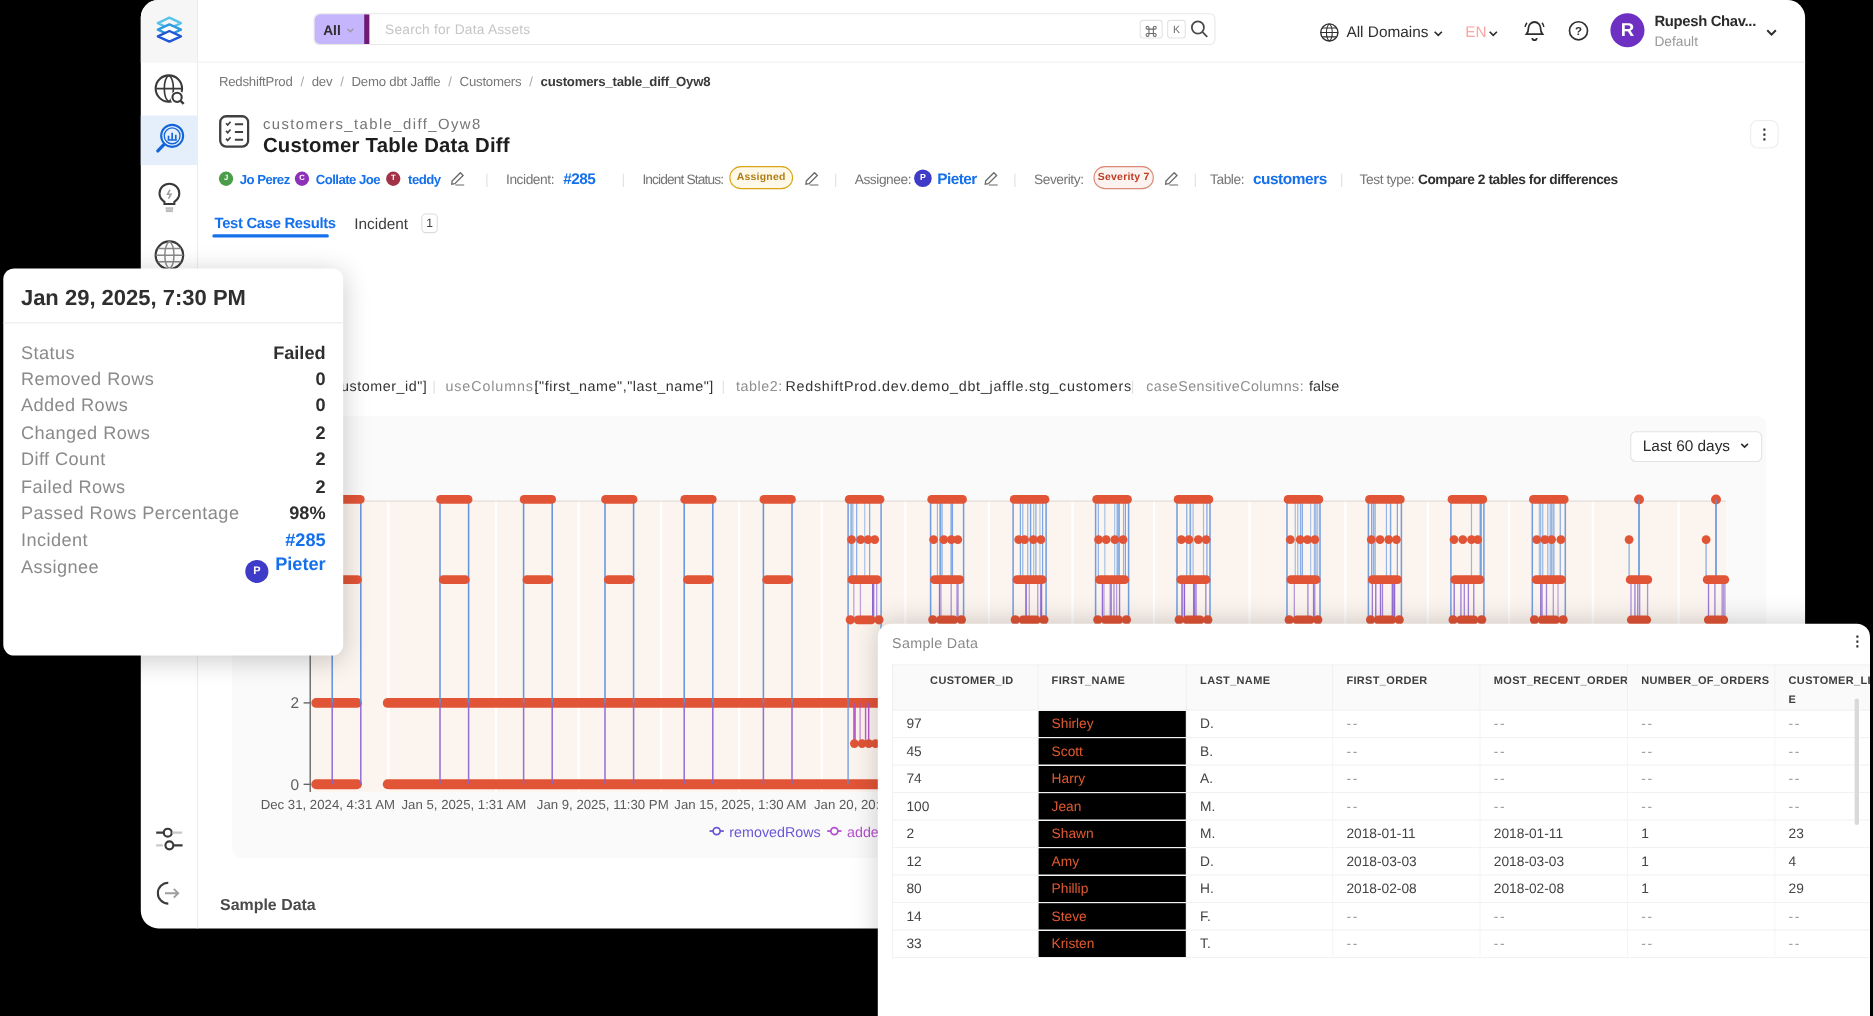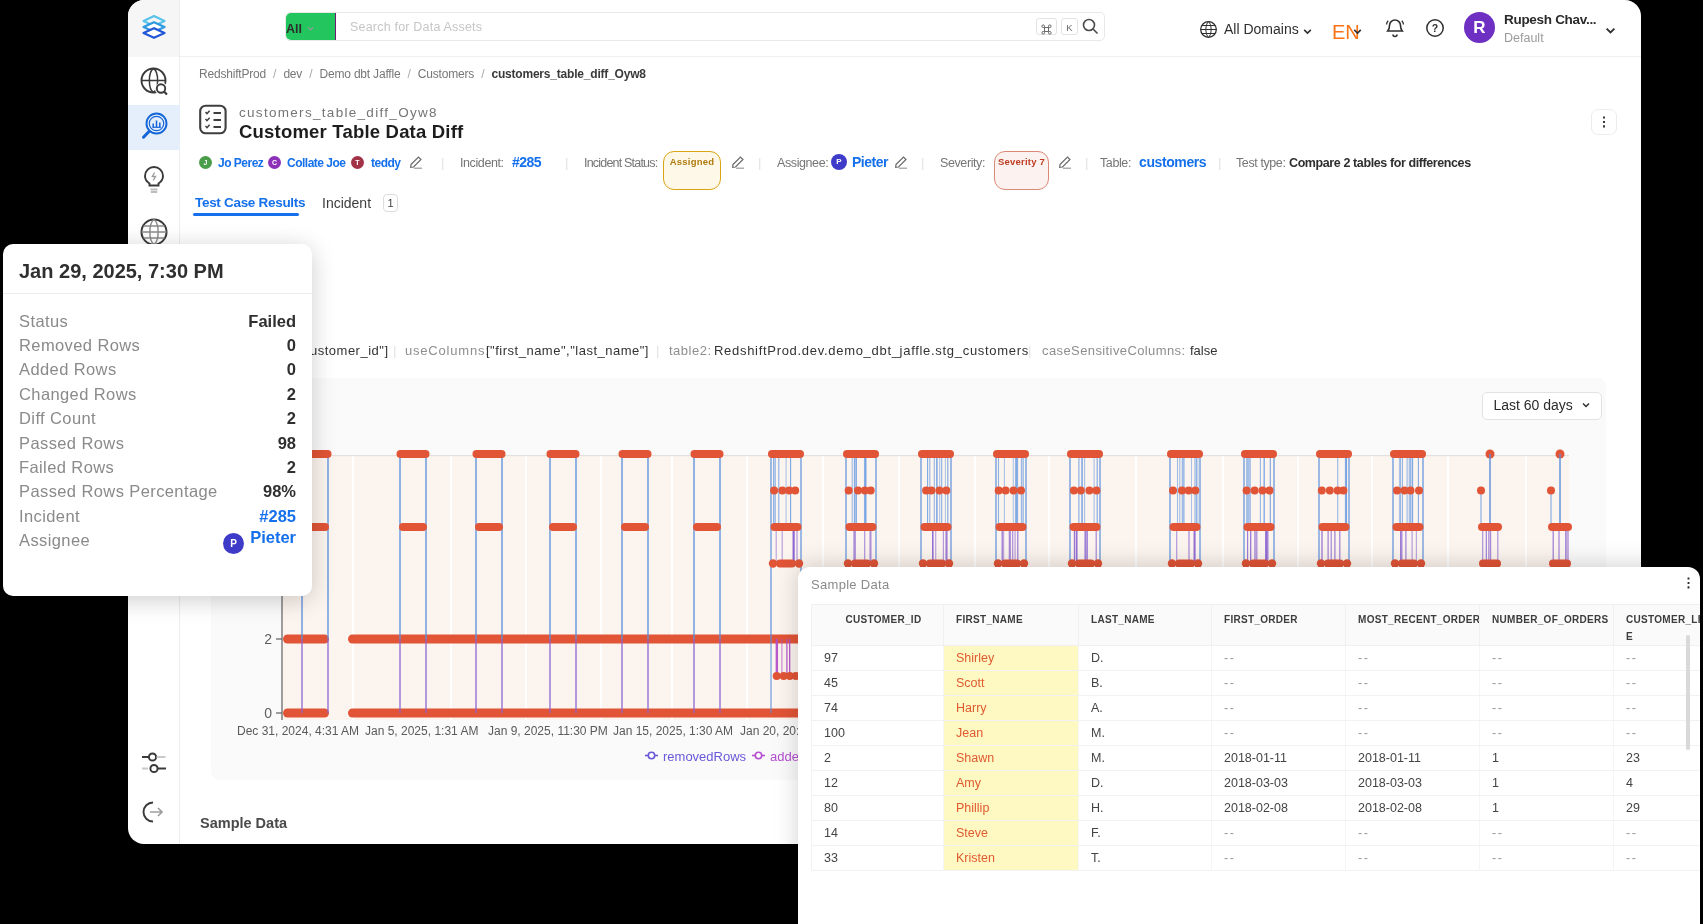--- a/index.html
+++ b/index.html
@@ -6,40 +6,40 @@
   font-family:"Liberation Sans", sans-serif; }
 .abs { position:absolute; }
 .app { position:absolute; left:128px; top:0; width:1513px; height:844px;
   background:#fff; border-radius:16px; }
 .av { display:inline-block; border-radius:50%; color:#fff; text-align:center;
   font-weight:bold; }
 .sep { color:#e3e3e3; font-size:13px; }
 .glab { color:#757575; font-size:12.5px; letter-spacing:-0.4px; }
 .blue { color:#1570eb; }
 .pill { display:inline-block; border-radius:11px; font-size:9.5px; font-weight:bold;
-  height:39px; line-height:20px; text-align:center; letter-spacing:0.2px; }
+  height:21px; line-height:20px; text-align:center; letter-spacing:0.2px; }
 .mname { top:156px; font-size:12px; font-weight:bold; letter-spacing:-0.5px; }
 .pk { top:343px; font-size:13px; color:#8e8e8e; }
 .pv { top:343px; font-size:13px; color:#333; }
 .ttr { display:flex; justify-content:space-between; height:24.4px; align-items:center; }
 .ttl { color:#8a8a8a; font-size:16.5px; letter-spacing:0.4px; }
 .ttv { color:#2f2f2f; font-size:16.5px; font-weight:bold; }
 table.sdt { border-collapse:collapse; table-layout:fixed; width:889px; }
 .sdt th { background:#fafafa; font-size:10px; font-weight:bold; color:#3d3d3d;
   text-align:left; padding:6px 0 0 12px; height:40px; max-height:40px; border:1px solid #f0f0f0;
   border-left:none; letter-spacing:0.3px; white-space:nowrap; vertical-align:top;
   line-height:17px; overflow:hidden; box-sizing:border-box; }
 .sdt th:first-child { border-left:1px solid #f0f0f0;text-align:center; }
 .sdt td { font-size:12.5px; color:#444; height:25px; padding:0 4px 0 12px;
   border-bottom:1px solid #f2f2f2; border-right:1px solid #f5f5f5; overflow:hidden;
   white-space:nowrap; }
 .sdt td:first-child { border-left:1px solid #f2f2f2; }
 .sdt td.dim { color:#999; letter-spacing:1.5px; }
 .sdt th:last-child { overflow:visible; }
-.sdt td.pink { background:#fef9c3; color:#e05a30; }
+.sdt td.pink { background:#000000; color:#e05a30; }
 .navicon { position:absolute; left:128px; width:52px; display:flex; justify-content:center; }
 </style></head>
 <body>
 <div class="app"></div>
 
 <div class="abs" style="left:128px;top:0;width:52px;height:57px;background:#f6f6f6;border-radius:16px 0 0 0"></div>
 <div class="abs" style="left:179px;top:0;width:1px;height:844px;background:#ededed"></div>
 <div class="navicon" style="top:13px">
     <svg width="30" height="30" viewBox="0 0 30 30" fill="none">
 <path d="M4.5 8 L15 3 L25.5 8 L15 13 Z" stroke="#59c3ea" stroke-width="2.2" stroke-linejoin="round"></path>
@@ -93,21 +93,21 @@
   </div>
 <div class="navicon" style="top:800px">
     <svg width="24" height="24" viewBox="0 0 24 24" fill="none">
 <path d="M11 2.5 a9.5 9.5 0 1 0 0 19" stroke="#3a3a3a" stroke-width="1.9"></path>
 <path d="M8 12 h12 m-4 -4 l4 4 l-4 4" stroke="#9e9e9e" stroke-width="1.7"></path>
 </svg>
   </div>
 
 <div class="abs" style="left:180px;top:56px;width:1461px;height:1px;background:#f0f0f0"></div>
 <div class="abs" style="left:285px;top:12px;width:820px;height:29px;border:1px solid #e8e8e8;border-radius:5px;background:#fff">
-  <div class="abs" style="left:0;top:0;width:50px;height:27px;background:#22c55e;border-right:1px solid #701a75;border-radius:5px 0 0 5px;text-align:left;padding-top:6px"><span style="font-size:12.5px;font-weight:bold;color:#2d2d2d">All</span> <span style="position:relative;top:0px"><svg width="9" height="9" viewBox="0 0 10 10" fill="none" stroke="#9a9a9a" stroke-width="1.4">
+  <div class="abs" style="left:0;top:0;width:50px;height:27px;background:#c4b5fd;border-right:5px solid #701a75;border-radius:5px 0 0 5px;text-align:center;padding-top:6px"><span style="font-size:12.5px;font-weight:bold;color:#2d2d2d">All</span> <span style="position:relative;top:0px"><svg width="9" height="9" viewBox="0 0 10 10" fill="none" stroke="#9a9a9a" stroke-width="1.4">
           <path d="M2 3.5 L5 6.5 L8 3.5"></path>
         </svg></span></div>
   <div class="abs" style="left:64px;top:7px;font-size:12.5px;color:#c6c6c6;letter-spacing:0.2px">Search for Data Assets</div>
   <div class="abs" style="left:750px;top:5px;width:21px;height:17px;border:1px solid #e3e3e3;border-radius:3px;text-align:center;padding-top:2px"><svg width="11" height="11" viewBox="0 0 11 11" fill="none" stroke="#6a6a6a" stroke-width="1">
 <path d="M3.5 3.5 h4 v4 h-4 Z M3.5 3.5 H2.2 a1.3 1.3 0 1 1 1.3-1.3 Z M7.5 3.5 h1.3 a1.3 1.3 0 1 0 -1.3-1.3 Z M3.5 7.5 H2.2 a1.3 1.3 0 1 0 1.3 1.3 Z M7.5 7.5 h1.3 a1.3 1.3 0 1 1 -1.3 1.3 Z"></path>
 </svg></div>
   <div class="abs" style="left:775px;top:5px;width:17px;height:17px;border:1px solid #e3e3e3;border-radius:3px;font-size:9.5px;color:#6a6a6a;text-align:center;padding-top:3px">K</div>
   <div class="abs" style="left:796px;top:5px"><svg width="17" height="17" viewBox="0 0 17 17" fill="none" stroke="#4a4a4a" stroke-width="1.6">
 <circle cx="7" cy="7" r="5.5"></circle>
         <path d="M11 11 L15.5 15.5"></path>
@@ -115,21 +115,21 @@
 </div>
 <div class="abs" style="left:1199px;top:20px"><svg width="19" height="19" viewBox="0 0 19 19" fill="none" stroke="#2f2f2f" stroke-width="1.3">
 <circle cx="9.5" cy="9.5" r="7.8"></circle>
 <path d="M1.7 9.5 h15.6 M2.8 5.5 h13.4 M2.8 13.5 h13.4" stroke-width="1"></path>
 <path d="M9.5 1.7 c-3.5 2.6-3.5 13,0 15.6 M9.5 1.7 c3.5 2.6,3.5 13,0 15.6" stroke-width="1"></path>
 </svg></div>
 <div class="abs" style="left:1224px;top:21px;font-size:14px;color:#2f2f2f;font-weight:500">All Domains</div>
 <div class="abs" style="left:1302px;top:23px"><svg width="11" height="11" viewBox="0 0 10 10" fill="none" stroke="#2f2f2f" stroke-width="1.4">
       <path d="M2 3.5 L5 6.5 L8 3.5"></path>
     </svg></div>
-<div class="abs" style="left:1332px;top:21px;font-size:20px;color:#f97316">EN</div>
+<div class="abs" style="left:1332px;top:21px;font-size:14px;color:#fca5a5">EN</div>
 <div class="abs" style="left:1352px;top:23px"><svg width="11" height="11" viewBox="0 0 10 10" fill="none" stroke="#2f2f2f" stroke-width="1.4">
       <path d="M2 3.5 L5 6.5 L8 3.5"></path>
     </svg></div>
 <div class="abs" style="left:1384px;top:17px"><svg width="22" height="22" viewBox="0 0 22 22" fill="none" stroke="#2f2f2f" stroke-width="1.6">
 <path d="M11 3 a5.5 5.5 0 0 1 5.5 5.5 c0 3.5 1 4.5 1.8 5.5 H3.7 c 0.8-1 1.8-2 1.8-5.5 A5.5 5.5 0 0 1 11 3 Z"></path>
 <path d="M9 17.5 a2 2 0 0 0 4 0"></path>
 <path d="M4.2 3.8 C3 5,2.6 6,2.5 7.5 M17.8 3.8 C19 5,19.4 6,19.5 7.5" stroke-width="1.3"></path>
 </svg></div>
 <div class="abs" style="left:1425px;top:18px"><svg width="20" height="20" viewBox="0 0 20 20" fill="none" stroke="#2f2f2f" stroke-width="1.5">
 <circle cx="10" cy="10" r="8.2"></circle>
@@ -657,24 +657,20 @@
       </div>
       <div class="ttr">
         <span class="ttl">Changed Rows</span>
         <span class="ttv">2</span>
       </div>
       <div class="ttr">
         <span class="ttl">Diff Count</span>
         <span class="ttv">2</span>
       </div>
       <div class="ttr">
-        <span class="ttl">Passed Rows</span>
-        <span class="ttv">98</span>
-      </div>
-      <div class="ttr">
         <span class="ttl">Failed Rows</span>
         <span class="ttv">2</span>
       </div>
       <div class="ttr">
         <span class="ttl">Passed Rows Percentage</span>
         <span class="ttv">98%</span>
       </div>
       <div class="ttr">
         <span class="ttl">Incident</span>
         <span class="ttv" style="color:#1570eb">#285</span>

